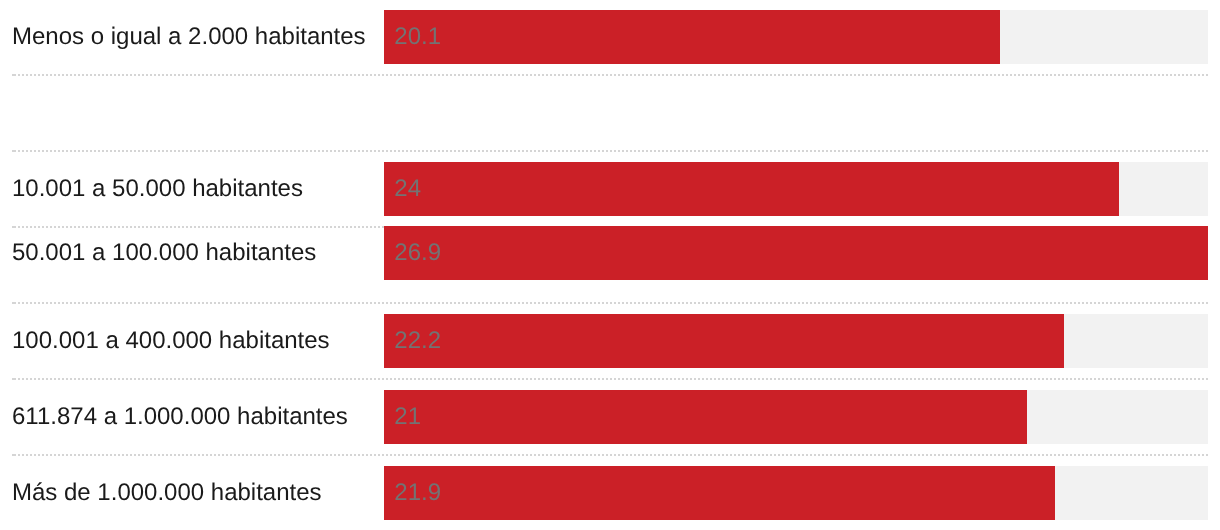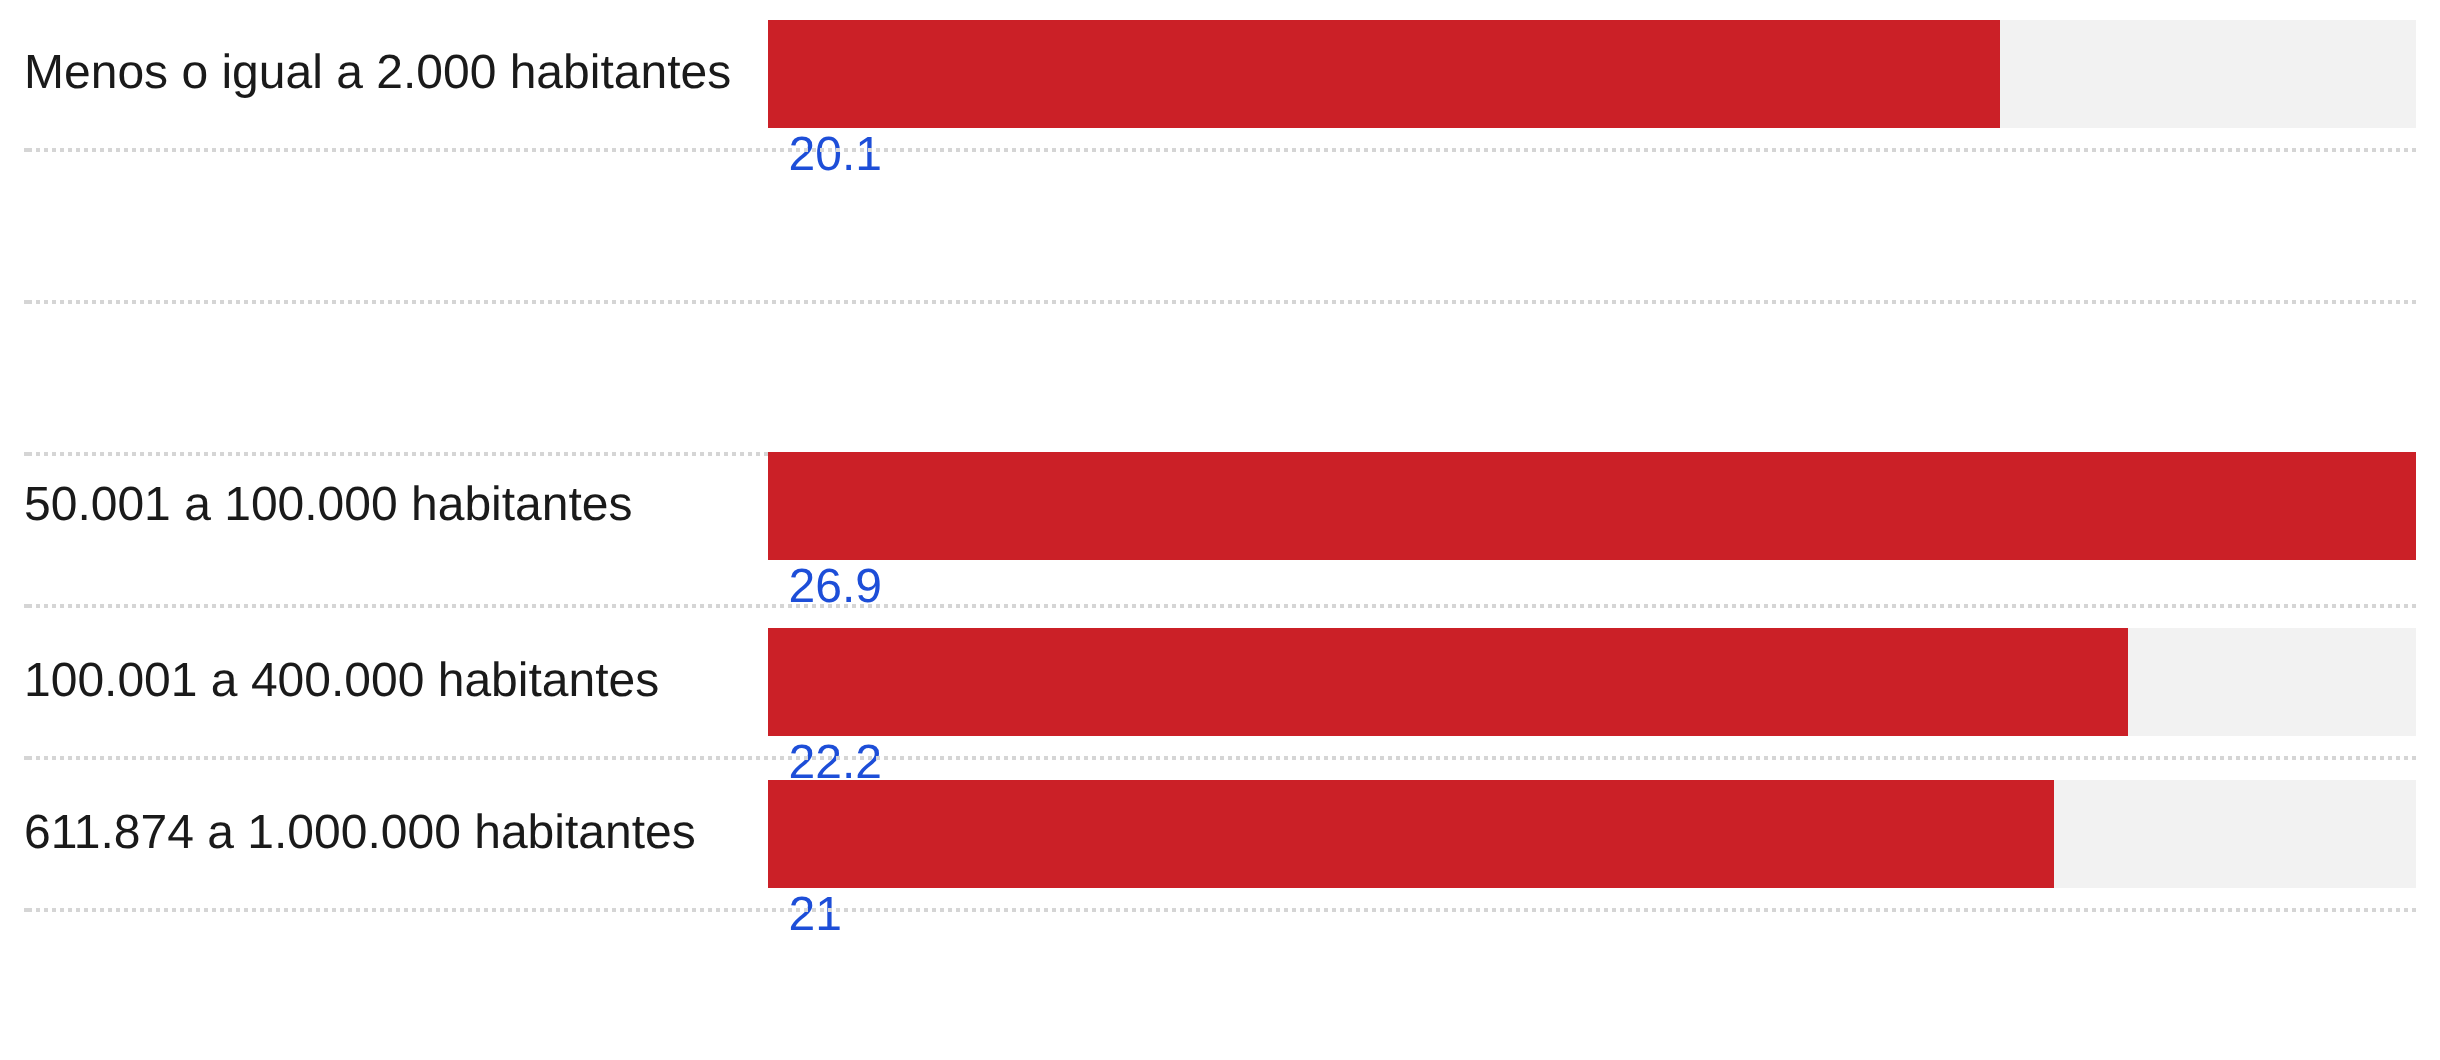--- a/index.html
+++ b/index.html
@@ -26,40 +26,46 @@
        background-image:linear-gradient(to right,#d5d5d5 0 2px,rgba(255,255,255,0) 2px 4px);
        background-size:4px 2px;background-repeat:repeat-x;}
   .sep-1{top:74px}  .sep-2{top:150px} .sep-3{top:226px}
   .sep-4{top:302px} .sep-5{top:378px} .sep-6{top:454px}
 
   .label{position:absolute;left:12px;top:12.5px;color:#1a1a1a;
          font-size:24px;line-height:28px;white-space:nowrap;}
 
   .track{position:absolute;left:384px;top:0;width:824px;height:54px;background:#f2f2f2;}
   .bar{position:absolute;left:384px;top:0;height:54px;background:#cb2027;}
-  .value{position:absolute;left:394.3px;top:13px;color:#1d4ed8;
-         font-size:24px;line-height:28px;white-space:nowrap;margin-top:41px;}
+  .value{position:absolute;left:394.3px;top:13px;color:#737373;
+         font-size:24px;line-height:28px;white-space:nowrap;}
 </style>
 </head>
 <body>
 
 <div id="chart">
 
   <div class="row row-1">
     <div class="label">Menos o igual a 2.000 habitantes</div>
     <div class="track"></div>
     <div class="bar" style="width: 615.703px;"></div>
     <div class="value">20.1</div>
   </div>
 
   <div class="sep sep-1"></div>
 
 
   <div class="sep sep-2"></div>
 
+  <div class="row row-3">
+    <div class="label">10.001 a 50.000 habitantes</div>
+    <div class="track"></div>
+    <div class="bar" style="width: 735.167px;"></div>
+    <div class="value">24</div>
+  </div>
 
   <div class="sep sep-3"></div>
 
   <div class="row row-4">
     <div class="label">50.001 a 100.000 habitantes</div>
     <div class="track"></div>
     <div class="bar" style="width: 824px;"></div>
     <div class="value">26.9</div>
   </div>
 
@@ -76,14 +82,20 @@
 
   <div class="row row-6">
     <div class="label">611.874 a 1.000.000 habitantes</div>
     <div class="track"></div>
     <div class="bar" style="width: 643.271px;"></div>
     <div class="value">21</div>
   </div>
 
   <div class="sep sep-6"></div>
 
+  <div class="row row-7">
+    <div class="label">Más de 1.000.000 habitantes</div>
+    <div class="track"></div>
+    <div class="bar" style="width: 670.84px;"></div>
+    <div class="value">21.9</div>
+  </div>
 
 </div>
 
 </body></html>

